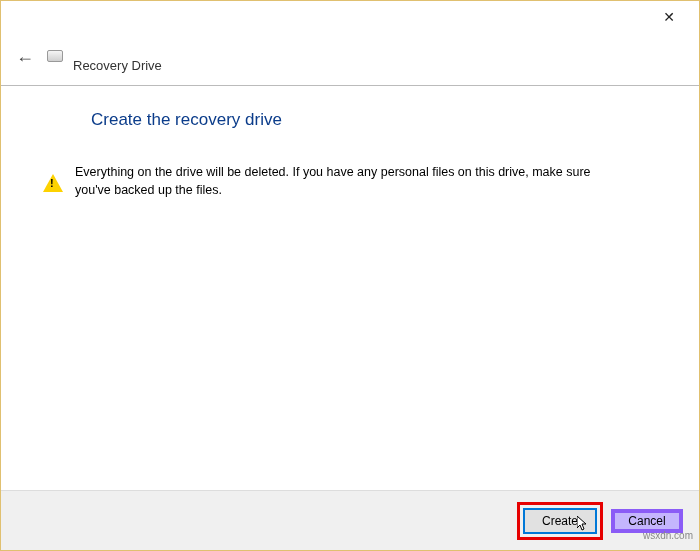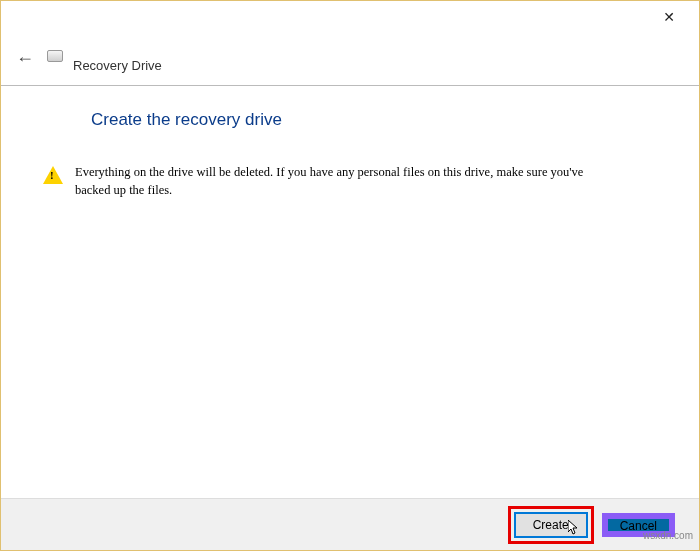--- a/index.html
+++ b/index.html
@@ -68,23 +68,22 @@
     }
     .page-heading {
       font-size: 17px;
       color: #0b3c8a;
       margin-bottom: 34px;
       font-weight: normal;
       margin-left: 48px;
     }
     .warning-row {
       display: flex;
-      align-items: flex-start;
+      align-items: center;
       gap: 12px;
-      font-family: Liberation Serif, serif;
     }
     .warn-icon {
       width: 0;
       height: 0;
       border-left: 10px solid transparent;
       border-right: 10px solid transparent;
       border-bottom: 18px solid #fdd200;
       position: relative;
       margin-top: 2px;
       flex-shrink: 0;
@@ -102,34 +101,34 @@
       font-size: 12.5px;
       line-height: 1.4;
       color: #000;
       max-width: 520px;
     }
     .footer {
       position: absolute;
       bottom: 0;
       left: 0;
       right: 0;
-      height: 52px;
+      height: 60px;
       background: #f0f0f0;
       border-top: 1px solid #ddd;
       display: flex;
       justify-content: flex-end;
       align-items: center;
-      padding: 0 24px;
+      padding: 0 16px;
       gap: 8px;
     }
     .btn {
       min-width: 72px;
       height: 24px;
-      background: #0369a1;
-      border: 6px solid #8b5cf6;
+      background: #c4b5fd;
+      border: 4px solid #8b5cf6;
       font-size: 12px;
       cursor: pointer;
       padding: 0 12px;
       font-family: 'Segoe UI', Tahoma, sans-serif;
       position: relative;
     }
     .btn-primary {
       background: #e1e1e1;
       border: 1px solid #0078d7;
       outline: 1px solid #0078d7;

